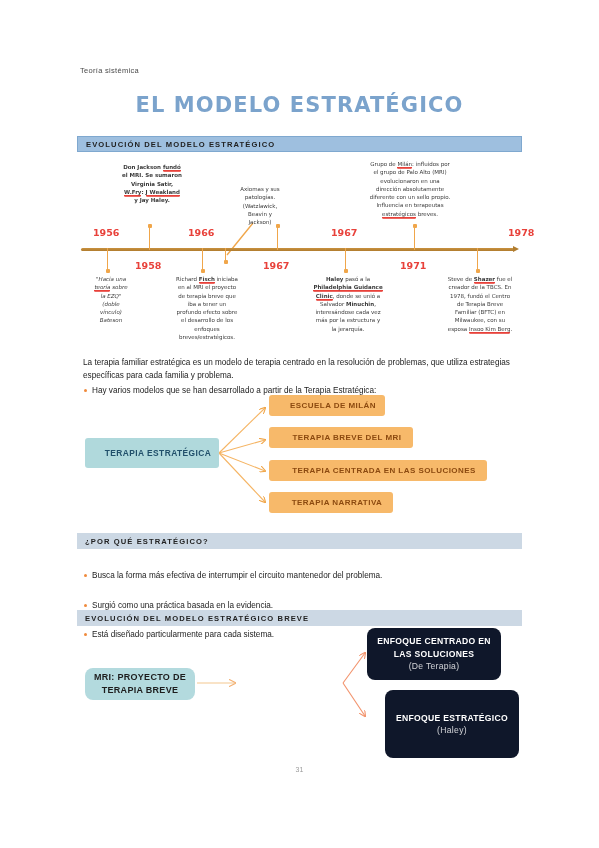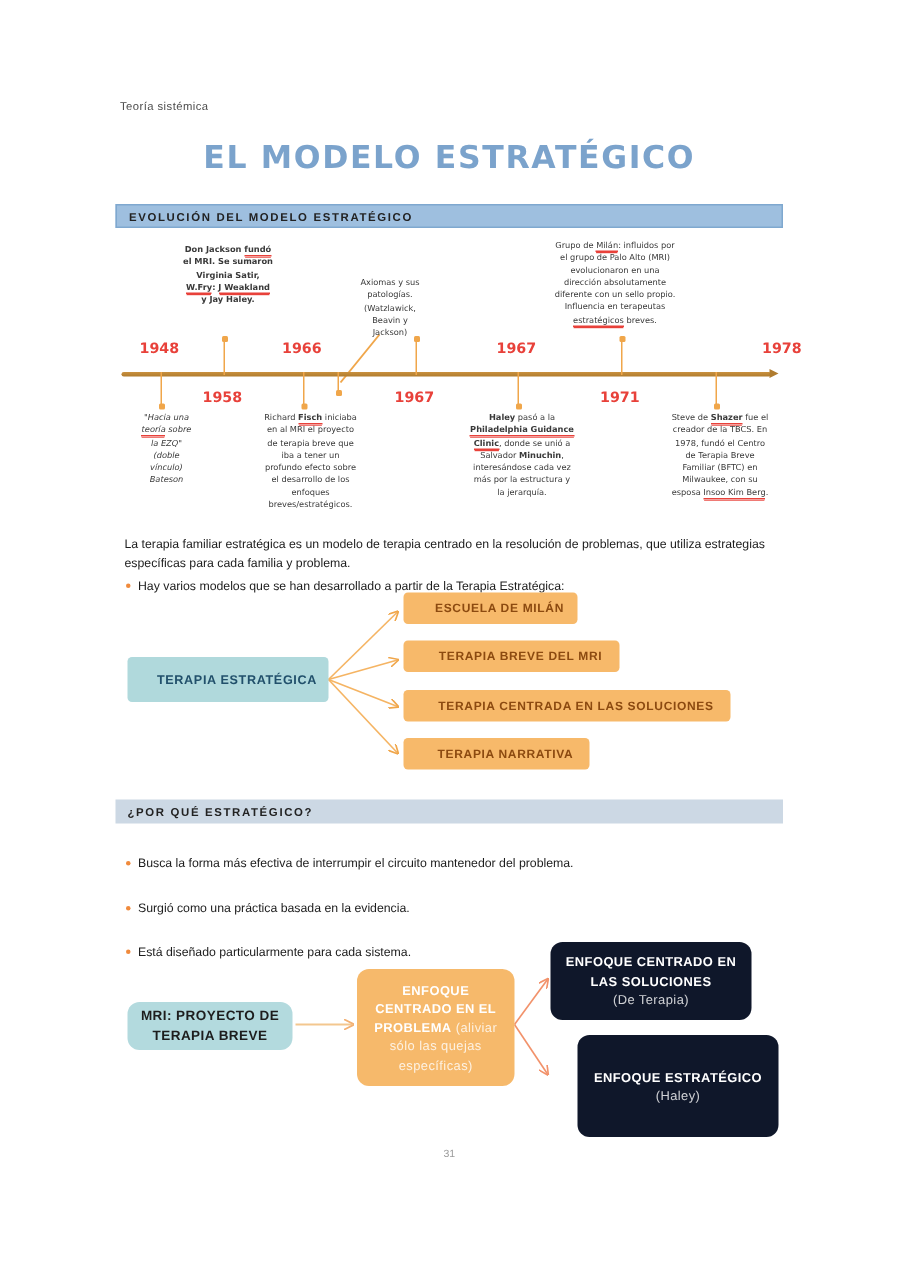--- a/index.html
+++ b/index.html
@@ -141,21 +141,21 @@
     <div class="tick" style="left:30px;  top:93px;  height:22px;"></div>
     <div class="tick up" style="left:72px;  top:72px;  height:23px;"></div>
     <div class="tick" style="left:125px; top:93px;  height:22px;"></div>
     <div class="tick" style="left:148px; top:93px;  height:13px;"></div>
     <div class="tick up" style="left:200px; top:72px;  height:23px;"></div>
     <div class="tick" style="left:268px; top:93px;  height:22px;"></div>
     <div class="tick up" style="left:337px; top:72px;  height:23px;"></div>
     <div class="tick" style="left:400px; top:93px;  height:22px;"></div>
 
     
-    <div class="tl-year" style="left:16px;  top:72px;">1948</div>
+    <div class="tl-year" style="left:16px;  top:72px;">1956</div>
     <div class="tl-year" style="left:58px;  top:105px;">1958</div>
     <div class="tl-year" style="left:111px; top:72px;">1966</div>
     <div class="tl-year" style="left:186px; top:105px;">1967</div>
     <div class="tl-year" style="left:254px; top:72px;">1967</div>
     <div class="tl-year" style="left:323px; top:105px;">1971</div>
     <div class="tl-year" style="left:386px; top:72px;margin-left:45px;">1978</div>
 
     
     <div class="tl-note" style="left:29px; top:8px; width:92px;">
       <b>Don Jackson <u>fundó</u><br>el MRI. Se sumaron<br>Virginia Satir,<br><u>W.Fry</u>: <u>J Weakland</u><br>y Jay Haley.</b>
@@ -214,45 +214,41 @@
 
     <div class="box orange" style="left:192px; top:100px; width:124px; height:21px; font-size:8px;">TERAPIA NARRATIVA</div>
   </div>
 
   <div class="sec-bar grey" style="top:533px;">¿POR QUÉ ESTRATÉGICO?</div>
 
   <div class="body-txt bullet" style="top:556px;">Busca la forma más efectiva de interrumpir el circuito mantenedor del problema.</div>
   <div class="body-txt bullet" style="top:572px;">Surgió como una práctica basada en la evidencia.</div>
   <div class="body-txt bullet" style="top:588px;">Está diseñado particularmente para cada sistema.</div>
 
+  <div class="sec-bar grey" style="top:610px;">EVOLUCIÓN DEL MODELO ESTRATÉGICO BREVE</div>
 
   <div class="flow">
     <svg width="445" height="115">
       <defs>
         <marker id="ah2" markerWidth="6" markerHeight="6" refX="5" refY="3" orient="auto">
           <path d="M0,0 L6,3 L0,6" fill="none" stroke="#f3b072" stroke-width="1"></path>
         </marker>
         <marker id="ah3" markerWidth="6" markerHeight="6" refX="5" refY="3" orient="auto">
           <path d="M0,0 L6,3 L0,6" fill="none" stroke="#f2926b" stroke-width="1"></path>
         </marker>
       </defs>
       <line x1="120" y1="55" x2="158" y2="55" stroke="#f3c78f" stroke-width="1.2" marker-end="url(#ah2)"></line>
       <g stroke="#f2926b" stroke-width="1.1" fill="none" marker-end="url(#ah3)">
         <line x1="266" y1="55" x2="288" y2="25"></line>
         <line x1="266" y1="55" x2="288" y2="88"></line>
       </g>
     </svg>
 
     <div class="rbox teal" style="left:8px; top:40px; width:110px; height:32px;">MRI: PROYECTO DE TERAPIA BREVE</div>
 
-    <div class="rbox amber" style="left:161px; top:18px; width:105px; height:78px;">
-      <span>
-        <span>ENFOQUE CENTRADO EN EL PROBLEMA</span><span class="sub"> (aliviar sólo las quejas específicas)</span>
-      </span>
-    </div>
 
     <div class="rbox deep" style="left:290px; top:0px; width:134px; height:52px;">
       <span>
         <span>ENFOQUE CENTRADO EN LAS SOLUCIONES</span><br>
         <span class="sub">(De Terapia)</span>
       </span>
     </div>
 
     <div class="rbox deep" style="left:308px; top:62px; width:134px; height:68px;">
       <span>

